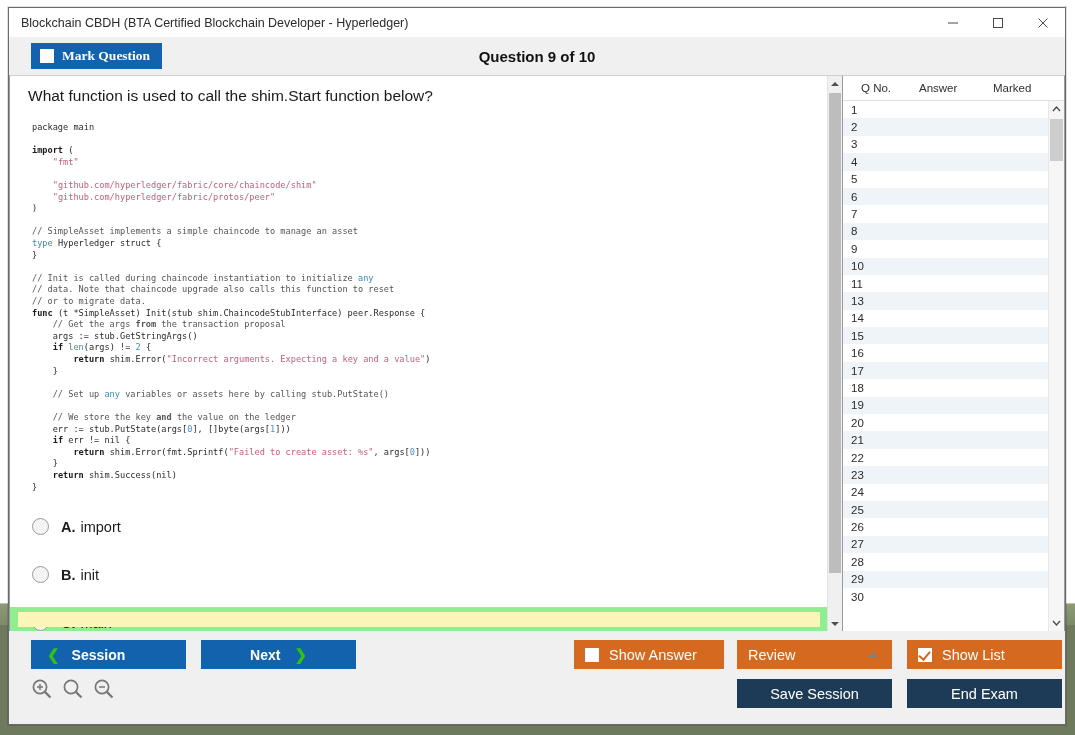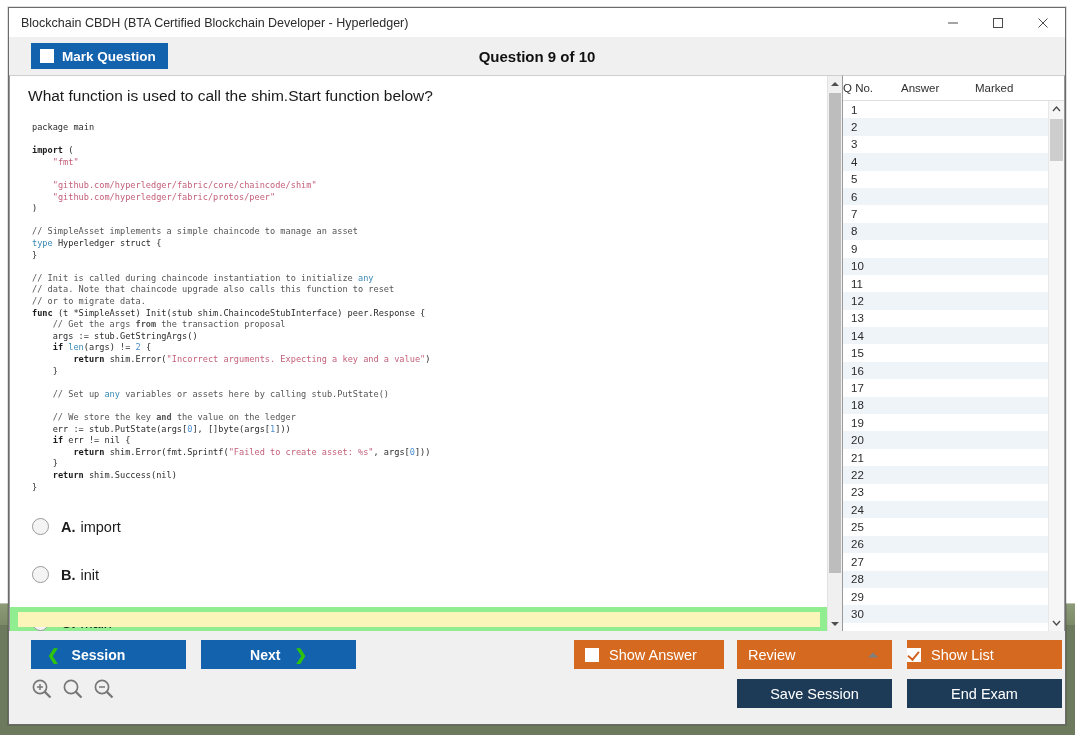--- a/index.html
+++ b/index.html
@@ -48,21 +48,21 @@
     flex: 0 0 38px; height: 38px; background: #f0f0f0;
     display: flex; align-items: center; position: relative;
     padding-left: 22px;
   }
   .mark-btn {
     background: #1362ad; color: #ffffff;
     height: 26px; padding: 0 12px 0 9px;
     display: flex; align-items: center; gap: 8px;
     font-size: 13.5px; font-weight: bold;
     border: none; cursor: pointer;
-    font-family: Liberation Sans, sans-serif;
+    font-family: Liberation Serif, serif;
   }
   .cb-box {
     width: 14px; height: 14px; background: #ffffff;
     display: inline-block; flex: 0 0 14px;
     position: relative;
   }
   .cb-box.checked::after {
     content: ""; position: absolute;
     left: 3px; top: 1px; width: 5px; height: 9px;
     border-right: 2.2px solid #d4621f; border-bottom: 2.2px solid #d4621f;
@@ -147,21 +147,21 @@
     border-top: 1px solid #cfcfcf;
     border-left: 1px solid #9a9a9a;
     border-right: 1px solid #9a9a9a;
     position: relative; overflow: hidden;
     display: flex; flex-direction: column;
   }
   .lp-head {
     flex: 0 0 25px; display: flex; align-items: center;
     font-size: 11.5px; color: #2f2f2f; background: #ffffff;
     border-bottom: 1px solid #dedede;
-    padding-left: 0;
+    padding-left: 18px;
   }
   .lp-head .c1 { width: 58px; }
   .lp-head .c2 { width: 74px; }
   .lp-head .c3 { width: 60px; }
   .lp-rows { flex: 1 1 auto; position: relative; overflow: hidden; }
   .lp-row {
     height: 17.4px; display: flex; align-items: center;
     font-size: 11.5px; color: #2a2a2a; padding-left: 8px;
   }
   .lp-row:nth-child(even) { background: #eef4f8; }
@@ -193,21 +193,21 @@
   }
   .btn.blue { background: #1362ad; }
   .btn.orange { background: #d4691f; font-weight: normal; font-size: 14.5px; }
   .btn.navy { background: #1d3b56; font-weight: normal; font-size: 14.5px; justify-content: center; }
   .chev { color: #2ec40c; font-size: 15px; font-weight: bold; }
 
   #btn-prev { left: 22px; top: 9px; width: 155px; height: 29px; padding-left: 16px; gap: 12px; }
   #btn-next { left: 192px; top: 9px; width: 155px; height: 29px; justify-content: center; gap: 14px; }
   #btn-show-answer { left: 565px; top: 9px; width: 150px; height: 29px; padding-left: 11px; gap: 10px; }
   #btn-review { left: 728px; top: 9px; width: 155px; height: 29px; padding-left: 11px; }
-  #btn-show-list { left: 898px; top: 9px; width: 155px; height: 29px; gap: 10px; }
+  #btn-show-list { left: 898px; top: 9px; width: 155px; height: 29px; padding-left: 11px; gap: 10px; }
   #btn-save-session { left: 728px; top: 48px; width: 155px; height: 29px; }
   #btn-end-exam { left: 898px; top: 48px; width: 155px; height: 29px; }
   .review-caret {
     position: absolute; right: 14px; top: 50%; transform: translateY(-50%);
     width: 0; height: 0;
     border-left: 5px solid transparent; border-right: 5px solid transparent;
     border-bottom: 5px solid #7f7f7f;
   }
   .zoomrow {
     position: absolute; left: 22px; top: 47px;
@@ -375,25 +375,20 @@
               <span class="c1">10</span>
               <span class="c2"></span>
               <span class="c3"></span>
             </div>
             <div class="lp-row">
               <span class="c1">11</span>
               <span class="c2"></span>
               <span class="c3"></span>
             </div>
             <div class="lp-row">
-              <span class="c1">12</span>
-              <span class="c2"></span>
-              <span class="c3"></span>
-            </div>
-            <div class="lp-row">
               <span class="c1">13</span>
               <span class="c2"></span>
               <span class="c3"></span>
             </div>
             <div class="lp-row">
               <span class="c1">14</span>
               <span class="c2"></span>
               <span class="c3"></span>
             </div>
             <div class="lp-row">

